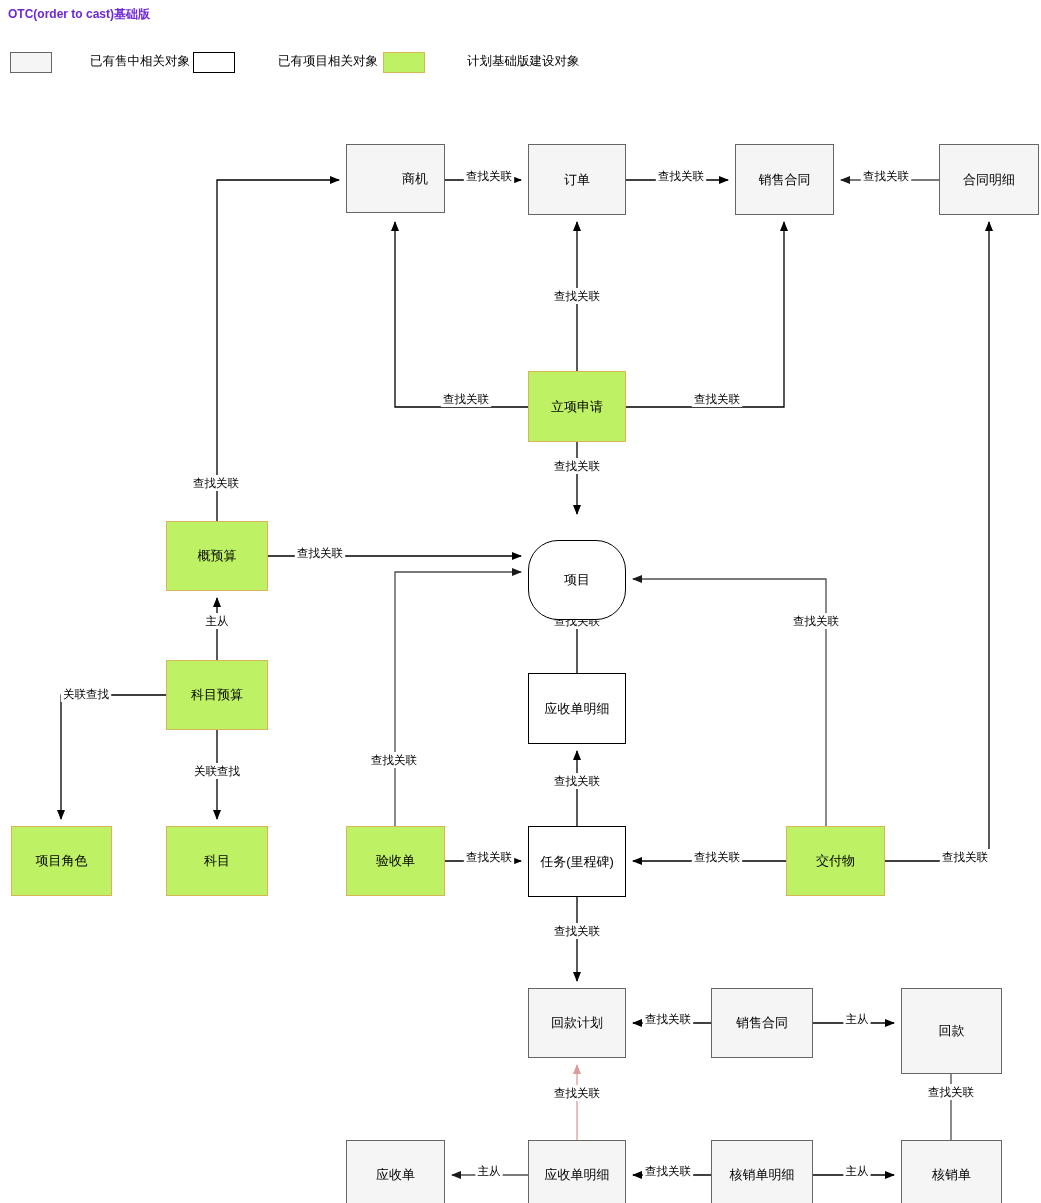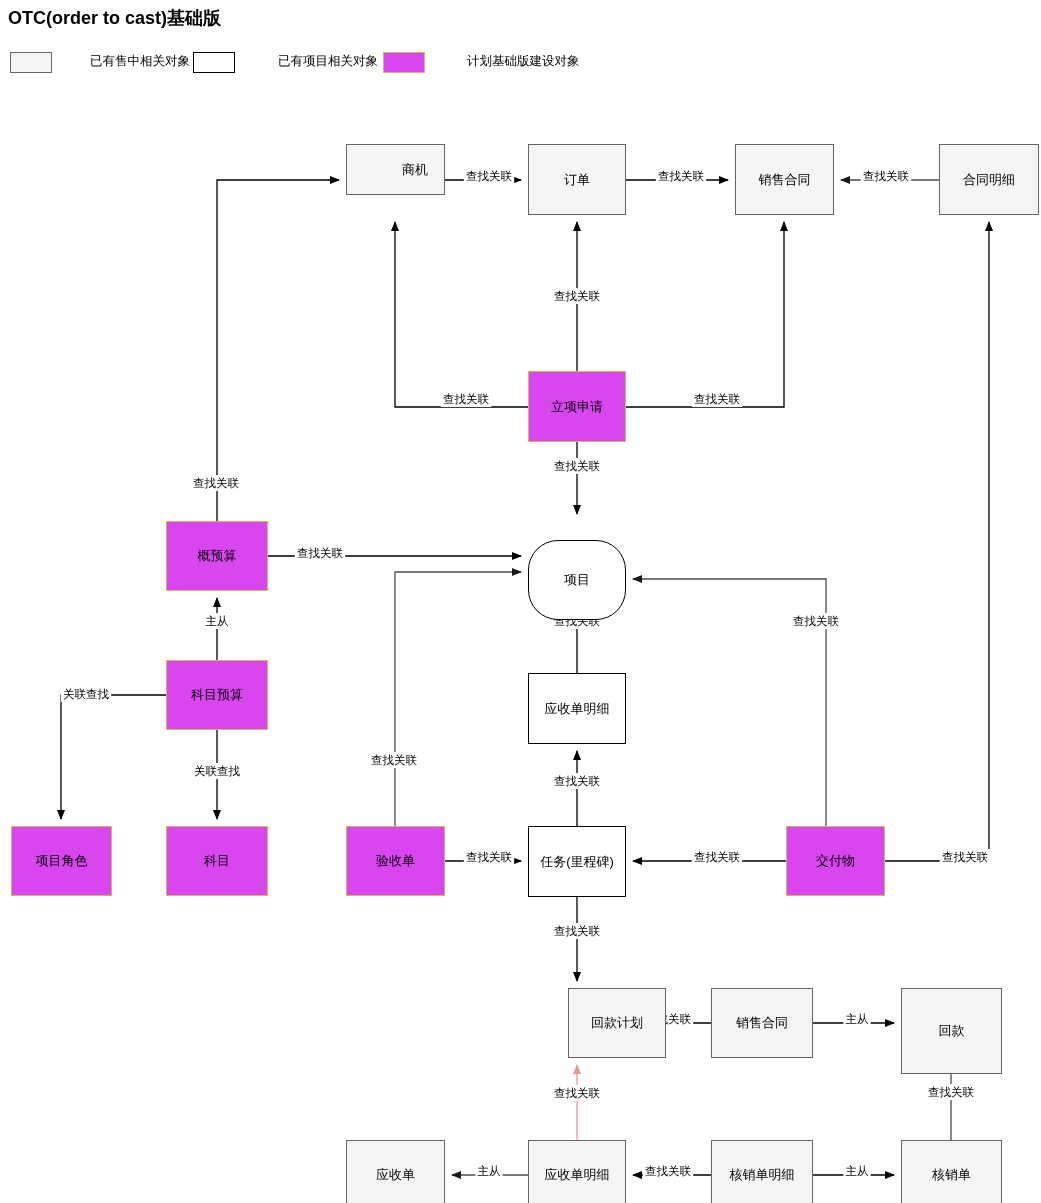--- a/index.html
+++ b/index.html
@@ -1,27 +1,27 @@
 <!DOCTYPE html>
 <html><head>
 <meta charset="utf-8">
 <style>
   html,body{margin:0;padding:0;background:#ffffff;}
   body{width:1041px;height:1203px;position:relative;
        font-family:"Liberation Sans","DejaVu Sans",sans-serif;}
-  #title{position:absolute;left:8px;top:6px;font-size:18px;font-weight:bold;color:#000000;}
+  #title{position:absolute;left:8px;top:6px;font-size:12px;font-weight:bold;color:#6d28d9;}
   #legend{position:absolute;left:0;top:50px;height:26px;}
   .lg-sw{position:absolute;top:2px;width:42px;height:21px;box-sizing:border-box;}
   .lg-lb{position:absolute;top:3px;font-size:12.5px;color:#000;white-space:nowrap;margin-left:30px;}
   svg#canvas{position:absolute;left:0;top:0;width:1041px;height:1203px;}
   .nd{box-sizing:border-box;position:absolute;display:flex;align-items:center;
       justify-content:center;font-size:13px;color:#000;text-align:center;line-height:1.2;}
   .t-sale{background:#f5f5f5;border:1px solid #666666;}
   .t-proj{background:#ffffff;border:1px solid #000000;}
-  .t-plan{background:#d946ef;border:1px solid #d6b656;}
+  .t-plan{background:#bef264;border:1px solid #d6b656;}
   .elbl{font-size:11.5px;fill:#000;font-family:"Liberation Sans","DejaVu Sans",sans-serif;}
 </style>
 </head>
 <body>
 
 <div id="title">OTC(order to cast)基础版</div>
 
 <div id="legend">
     <div class="lg-sw t-sale" style="left: 10px;"></div>
     <div class="lg-lb" style="left: 60px;">已有售中相关对象</div>
@@ -122,21 +122,21 @@
       <path d="M 711 1175 L 633 1175" fill="none" stroke="#000000" stroke-width="1.3" marker-end="url(#ah-edge)"></path>
       <rect x="642.8" y="1163" width="50.4" height="16" fill="#ffffff"></rect>
       <text x="668" y="1175" text-anchor="middle" class="elbl">查找关联</text>
       <path d="M 813 1175 L 894 1175" fill="none" stroke="#000000" stroke-width="1.3" marker-end="url(#ah-edge)"></path>
       <rect x="843.4" y="1163" width="27.2" height="16" fill="#ffffff"></rect>
       <text x="857" y="1175" text-anchor="middle" class="elbl">主从</text>
     </g>
 </svg>
 
 <div id="node-layer">
-    <div class="nd t-sale" style="left: 346px; top: 144px; width: 99px; height: 51px; padding-left: 39px;">
+    <div class="nd t-sale" style="left: 346px; top: 144px; width: 99px; height: 69px; padding-left: 39px;">
       <span>商机</span>
     </div>
     <div class="nd t-sale" style="left: 528px; top: 144px; width: 98px; height: 71px;">
       <span>订单</span>
     </div>
     <div class="nd t-sale" style="left: 735px; top: 144px; width: 99px; height: 71px;">
       <span>销售合同</span>
     </div>
     <div class="nd t-sale" style="left: 939px; top: 144px; width: 100px; height: 71px;">
       <span>合同明细</span>
@@ -164,21 +164,21 @@
     </div>
     <div class="nd t-plan" style="left: 346px; top: 826px; width: 99px; height: 70px;">
       <span>验收单</span>
     </div>
     <div class="nd t-proj" style="left: 528px; top: 826px; width: 98px; height: 71px;">
       <span>任务(里程碑)</span>
     </div>
     <div class="nd t-plan" style="left: 786px; top: 826px; width: 99px; height: 70px;">
       <span>交付物</span>
     </div>
-    <div class="nd t-sale" style="left: 528px; top: 988px; width: 98px; height: 70px; margin-left: 40px;">
+    <div class="nd t-sale" style="left: 528px; top: 988px; width: 98px; height: 70px;">
       <span>回款计划</span>
     </div>
     <div class="nd t-sale" style="left: 711px; top: 988px; width: 102px; height: 70px;">
       <span>销售合同</span>
     </div>
     <div class="nd t-sale" style="left: 901px; top: 988px; width: 101px; height: 86px;">
       <span>回款</span>
     </div>
     <div class="nd t-sale" style="left: 346px; top: 1140px; width: 99px; height: 70px;">
       <span>应收单</span>

